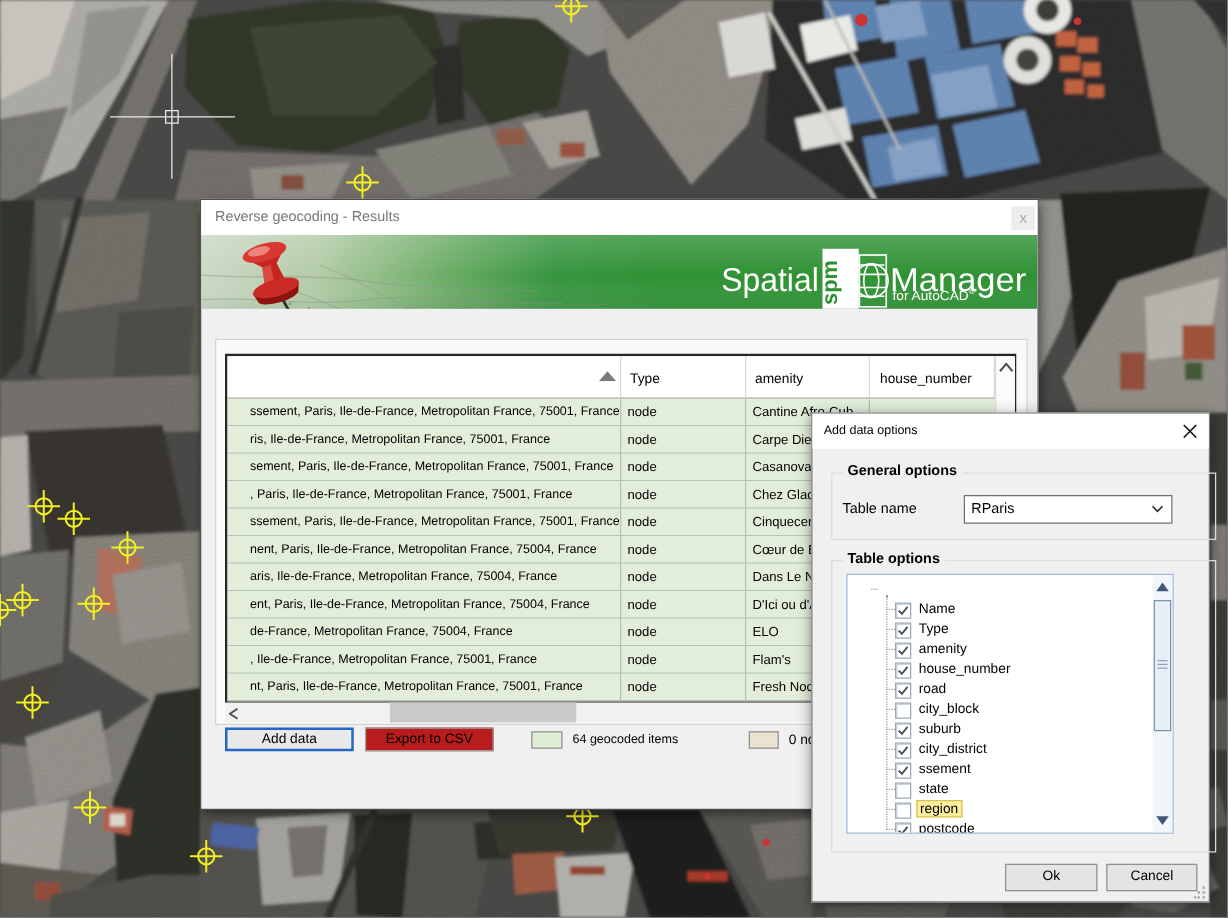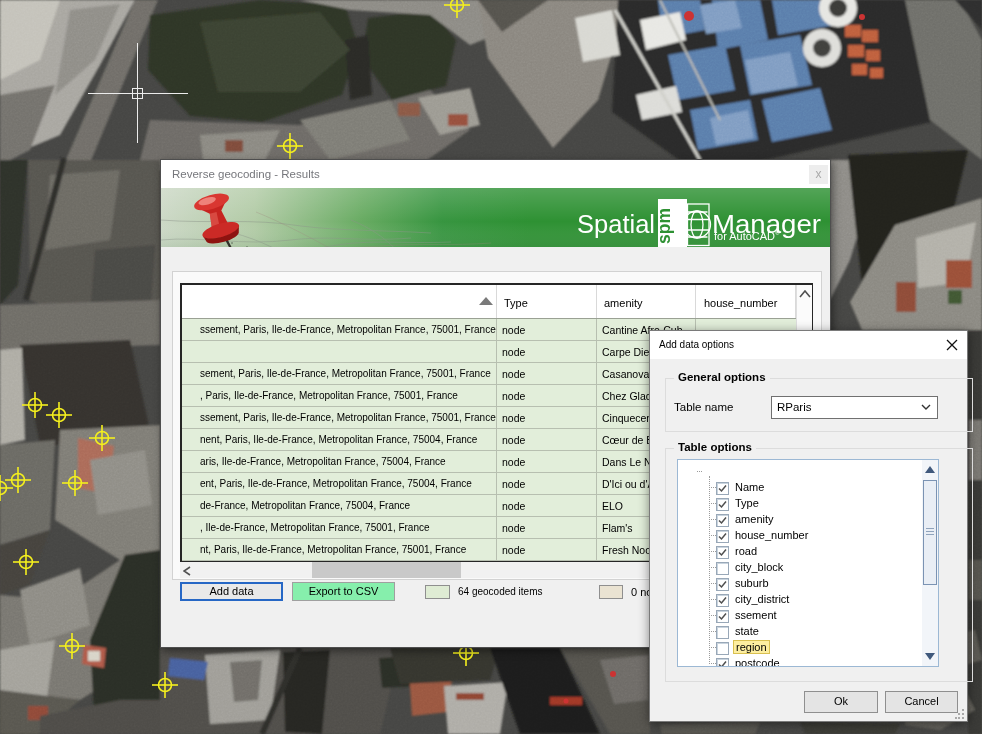--- a/index.html
+++ b/index.html
@@ -337,20 +337,21 @@
         <div class="vline" style="left:613px;background:#d9d9d9;"></div>
       </div>
 
       <div class="abs" id="rows" style="left:0;top:34px;width:614px;">
         <div class="gridrow">
             <span class="c1">ssement, Paris, Ile-de-France, Metropolitan France, 75001, France</span>
             <span class="c2">node</span>
             <span class="c3">Cantine Afro-Cub</span>
           </div>
         <div class="gridrow">
+            <span class="c1">ris, Ile-de-France, Metropolitan France, 75001, France</span>
             <span class="c2">node</span>
             <span class="c3">Carpe Diem</span>
           </div>
         <div class="gridrow">
             <span class="c1">sement, Paris, Ile-de-France, Metropolitan France, 75001, France</span>
             <span class="c2">node</span>
             <span class="c3">Casanova</span>
           </div>
         <div class="gridrow">
             <span class="c1">, Paris, Ile-de-France, Metropolitan France, 75001, France</span>
@@ -405,21 +406,21 @@
     </div>
 
     <div class="abs" style="left:19px;top:402px;width:616px;height:16px;background:#f1f1f1;">
       <svg class="abs" style="left:3px;top:4px" width="8" height="10">
           <path d="M7,1 L1,5 L7,9" stroke="#505050" stroke-width="1.6" fill="none"></path>
         </svg>
       <div class="abs" style="left:132px;top:0;width:149px;height:16px;background:#c9c9c9;"></div>
     </div>
 
     <div class="btn abs" style="left:19px;top:422px;width:99px;height:15px;border:2px solid #2667c5;line-height:15px;background:#e9e9e9;">Add data</div>
-    <div class="btn abs" style="left:131px;top:422px;width:101px;height:17px;line-height:17px;background:#86efac;border-color:#9f9f9f;">Export to CSV</div>
+    <div class="btn abs" style="left:131px;top:422px;width:101px;height:17px;line-height:17px;background:#b91c1c;border-color:#9f9f9f;">Export to CSV</div>
     <div class="abs" style="left:264px;top:425px;width:23px;height:12px;background:#dfecd4;border:1px solid #8f8f8f;"></div>
     <div class="abs" style="left:297px;top:426px;font-size:10px;">64 geocoded items</div>
     <div class="abs" style="left:438px;top:425px;width:22px;height:12px;background:#eae3d2;border:1px solid #8f8f8f;"></div>
     <div class="abs" style="left:470px;top:426px;font-size:11px;">0 not geocoded items</div>
   </div>
 
   <div id="dlg2" class="abs">
     <div class="title abs">
         <span>Add data options</span>
       </div>

